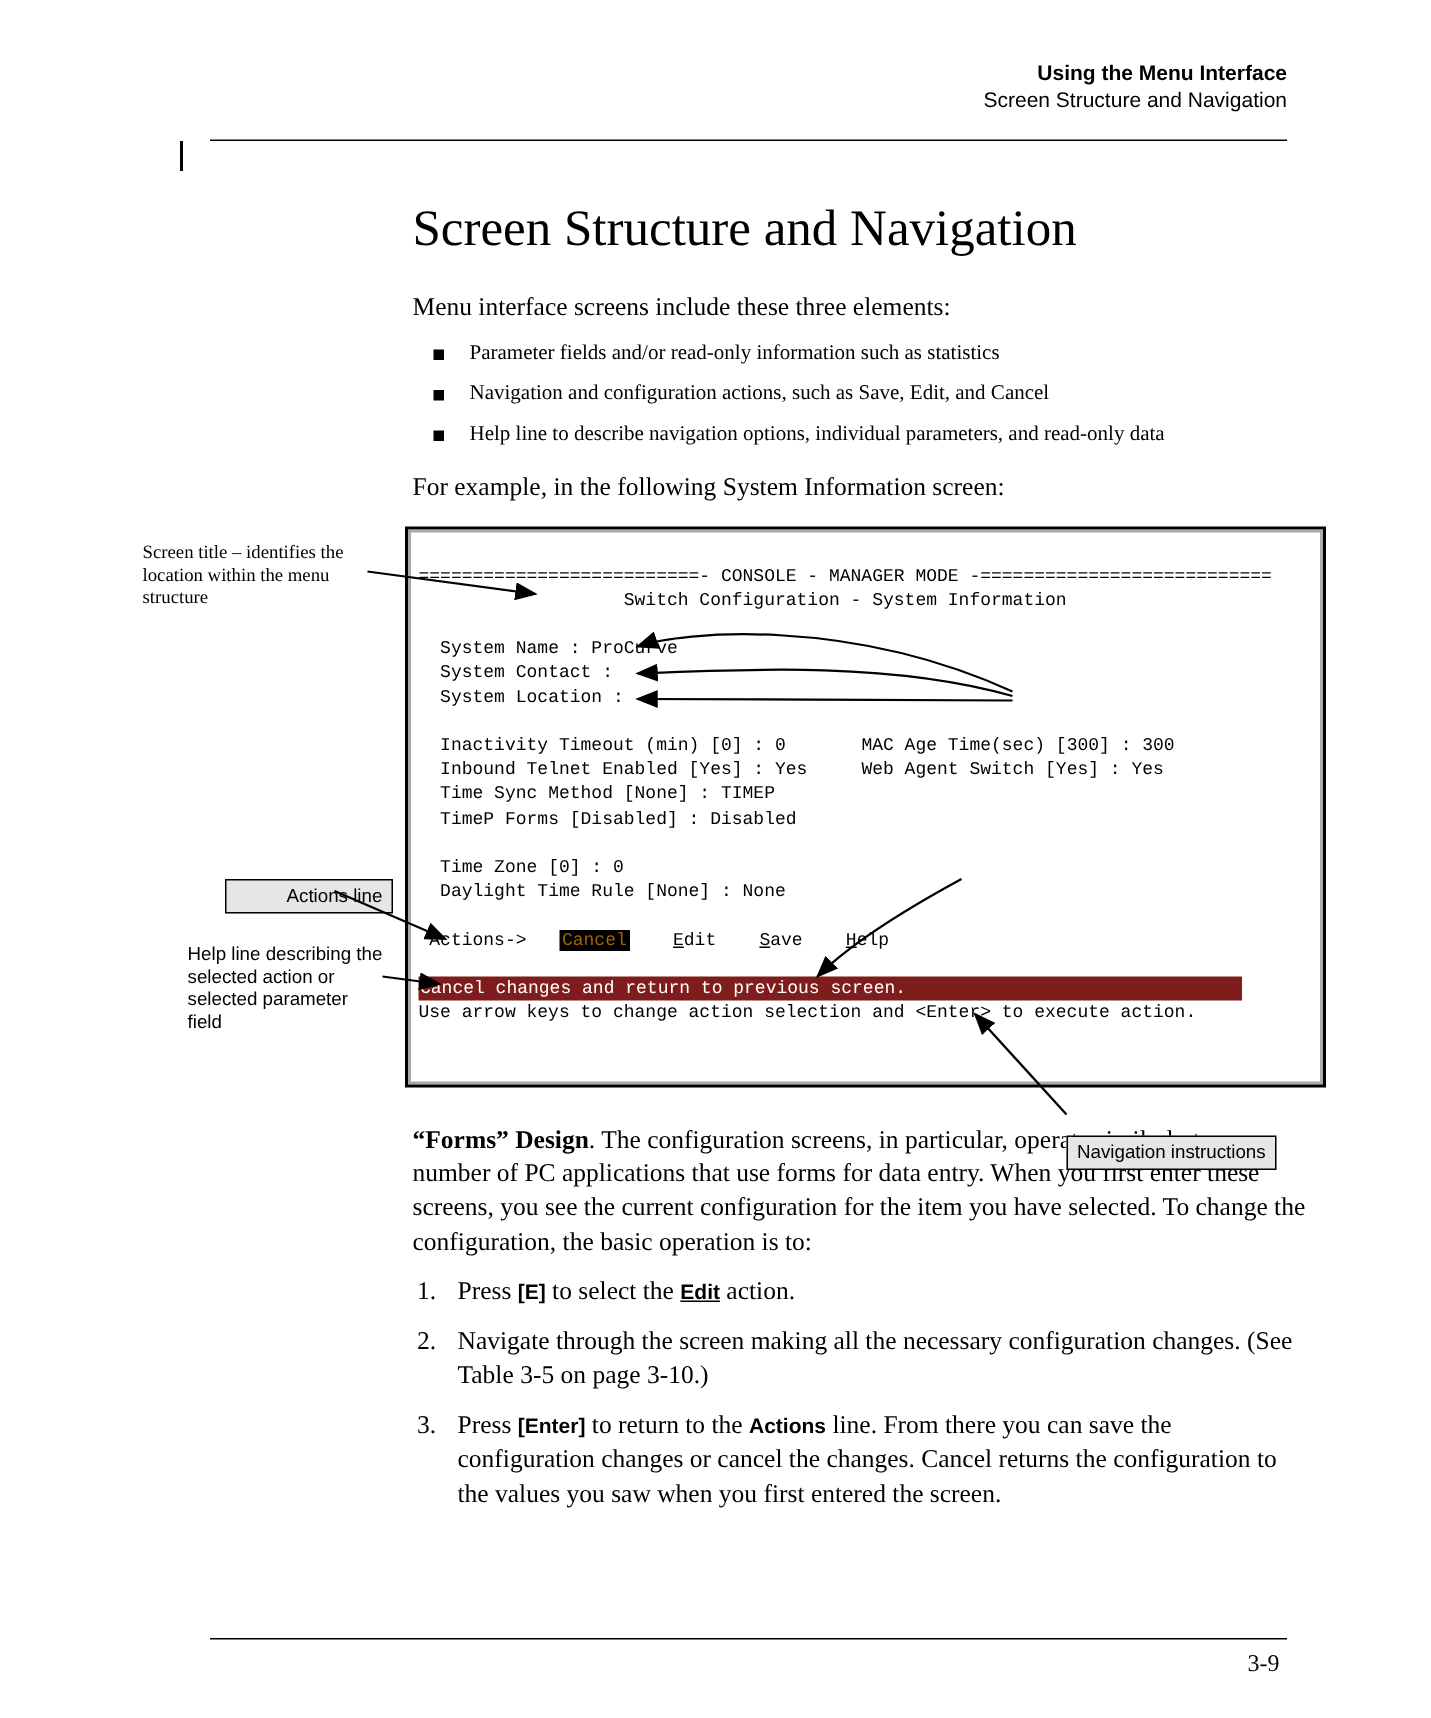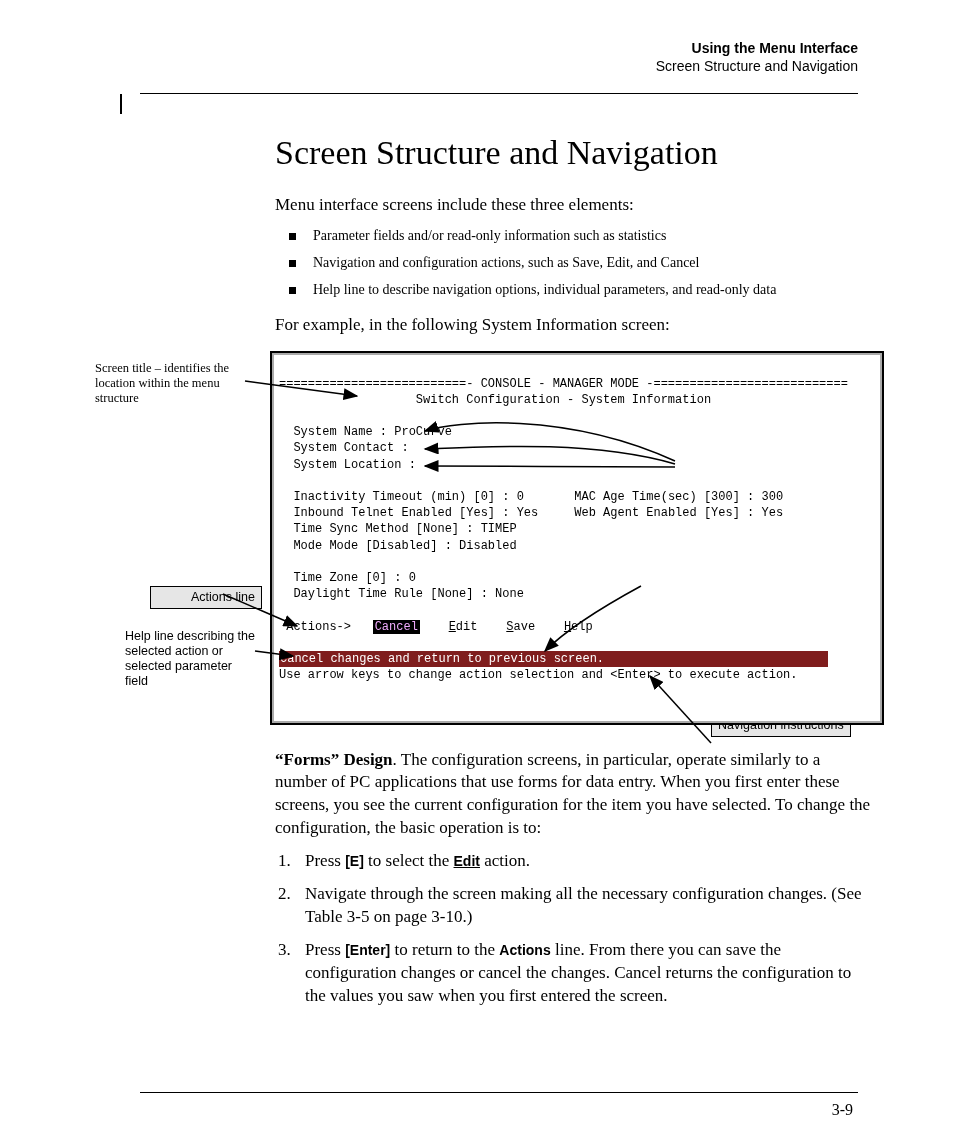--- a/index.html
+++ b/index.html
@@ -94,21 +94,21 @@
     position: absolute;
     left: 7px; top: 7px; right: 7px; bottom: 7px;
     font-family: "Courier New", Courier, monospace;
     font-size: 12px;
     line-height: 1.35;
     white-space: pre;
     color:#000;
   }
   .inv {
     background: #000;
-    color: #f0abfc;
+    color: #a16207;
     padding: 0 2px;
   }
   .inv-line{
     display:inline-block;
     background:#7f1d1d;
     color:#fff;
     padding:0 1px;
   }
   .u { text-decoration: underline; }
   
@@ -180,35 +180,35 @@
     </ul>
     <p class="body">For example, in the following System Information screen:</p>
 
     <div class="figure-wrap">
 
       <div class="callout" style="left:0; top:10px; width:150px;font-family:Liberation Serif, serif;">Screen title – identifies the location within the menu structure</div>
       <div class="callout boxed" style="left:55px; top:235px;padding-left:40px;">Actions line</div>
       <div class="callout" style="left:30px; top:278px; width:130px;">Help line describing the selected action or selected parameter field</div>
       <div class="callout boxed" style="left:580px; top:102px;">Parameter fields</div>
       <div class="callout boxed" style="left:546px; top:220px; width:180px;">Help describing each of the items in the parameter fields</div>
-      <div class="callout boxed" style="left:616px; top:363px;">Navigation instructions</div>
+      <div class="callout boxed" style="left:616px; top:406px;">Navigation instructions</div>
 
       <div class="console-outer">
         <div class="console-inner">
 <span>==========================- CONSOLE - MANAGER MODE -===========================</span>
                    <span>Switch Configuration - System Information</span>
 
   <span>System Name : </span><span>ProCurve</span>
   <span>System Contact :</span>
   <span>System Location :</span>
 
   <span>Inactivity Timeout (min) [0] : 0</span>       <span>MAC Age Time(sec) [300] : 300</span>
-  <span>Inbound Telnet Enabled [Yes] : Yes</span>     <span>Web Agent Enabled [Yes] : Yes</span>
+  <span>Inbound Telnet Enabled [Yes] : Yes</span>     <span>Web Agent Switch [Yes] : Yes</span>
   <span>Time Sync Method [None] : TIMEP</span>
-  <span>Mode Mode [Disabled] : Disabled</span>
+  <span>TimeP Forms [Disabled] : Disabled</span>
 
   <span>Time Zone [0] : 0</span>
   <span>Daylight Time Rule [None] : None</span>
 
  <span>Actions-&gt;</span>   <span class="inv">Cancel</span>    <span class="u">E</span><span>dit</span>    <span class="u">S</span><span>ave</span>    <span class="u">H</span><span>elp</span>
 
 <span class="inv-line">Cancel changes and return to previous screen.                               </span>
 <span>Use arrow keys to change action selection and &lt;Enter&gt; to execute action.</span></div>
       </div>
 

